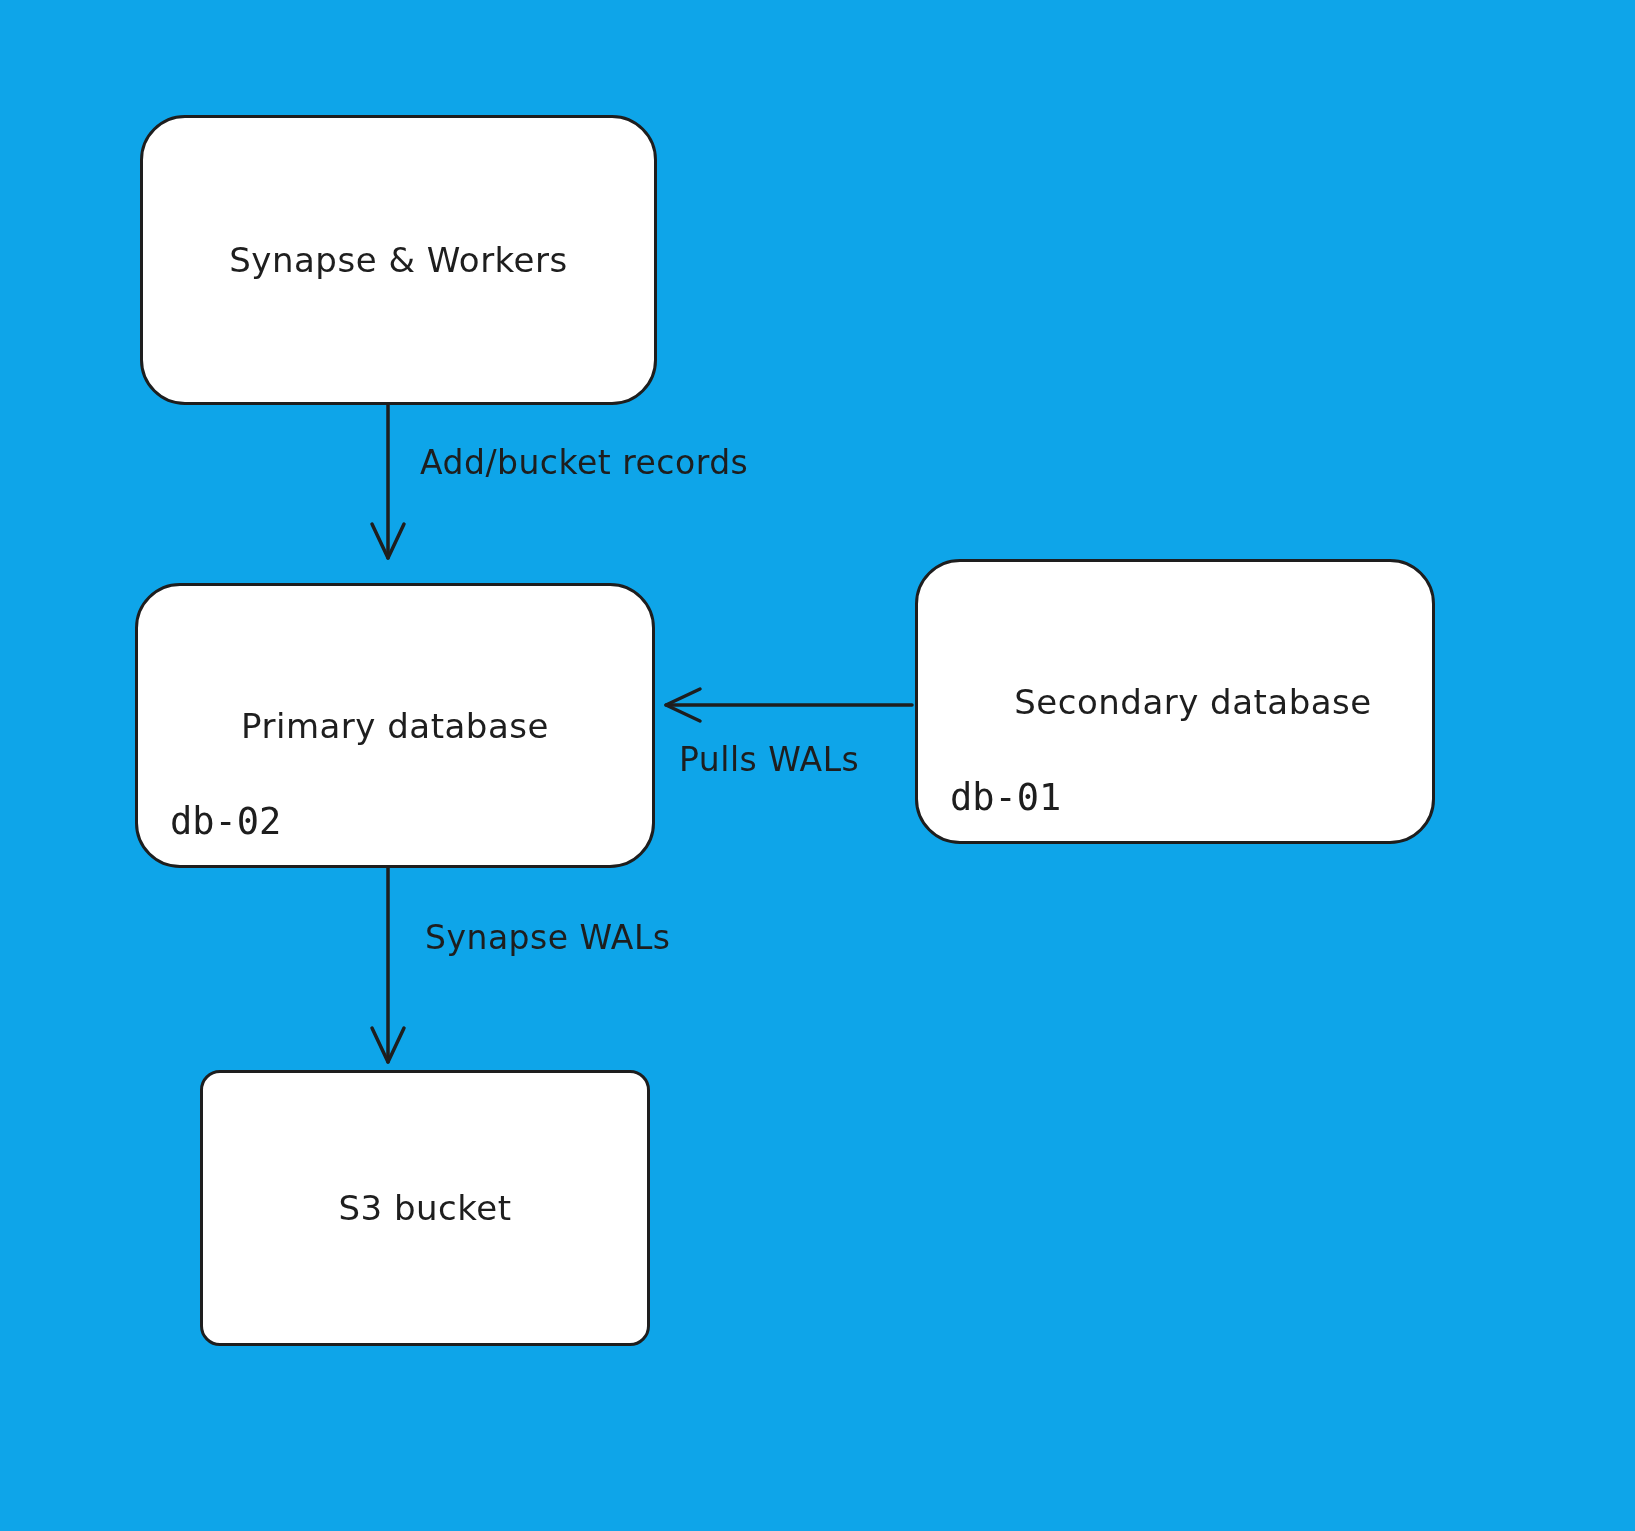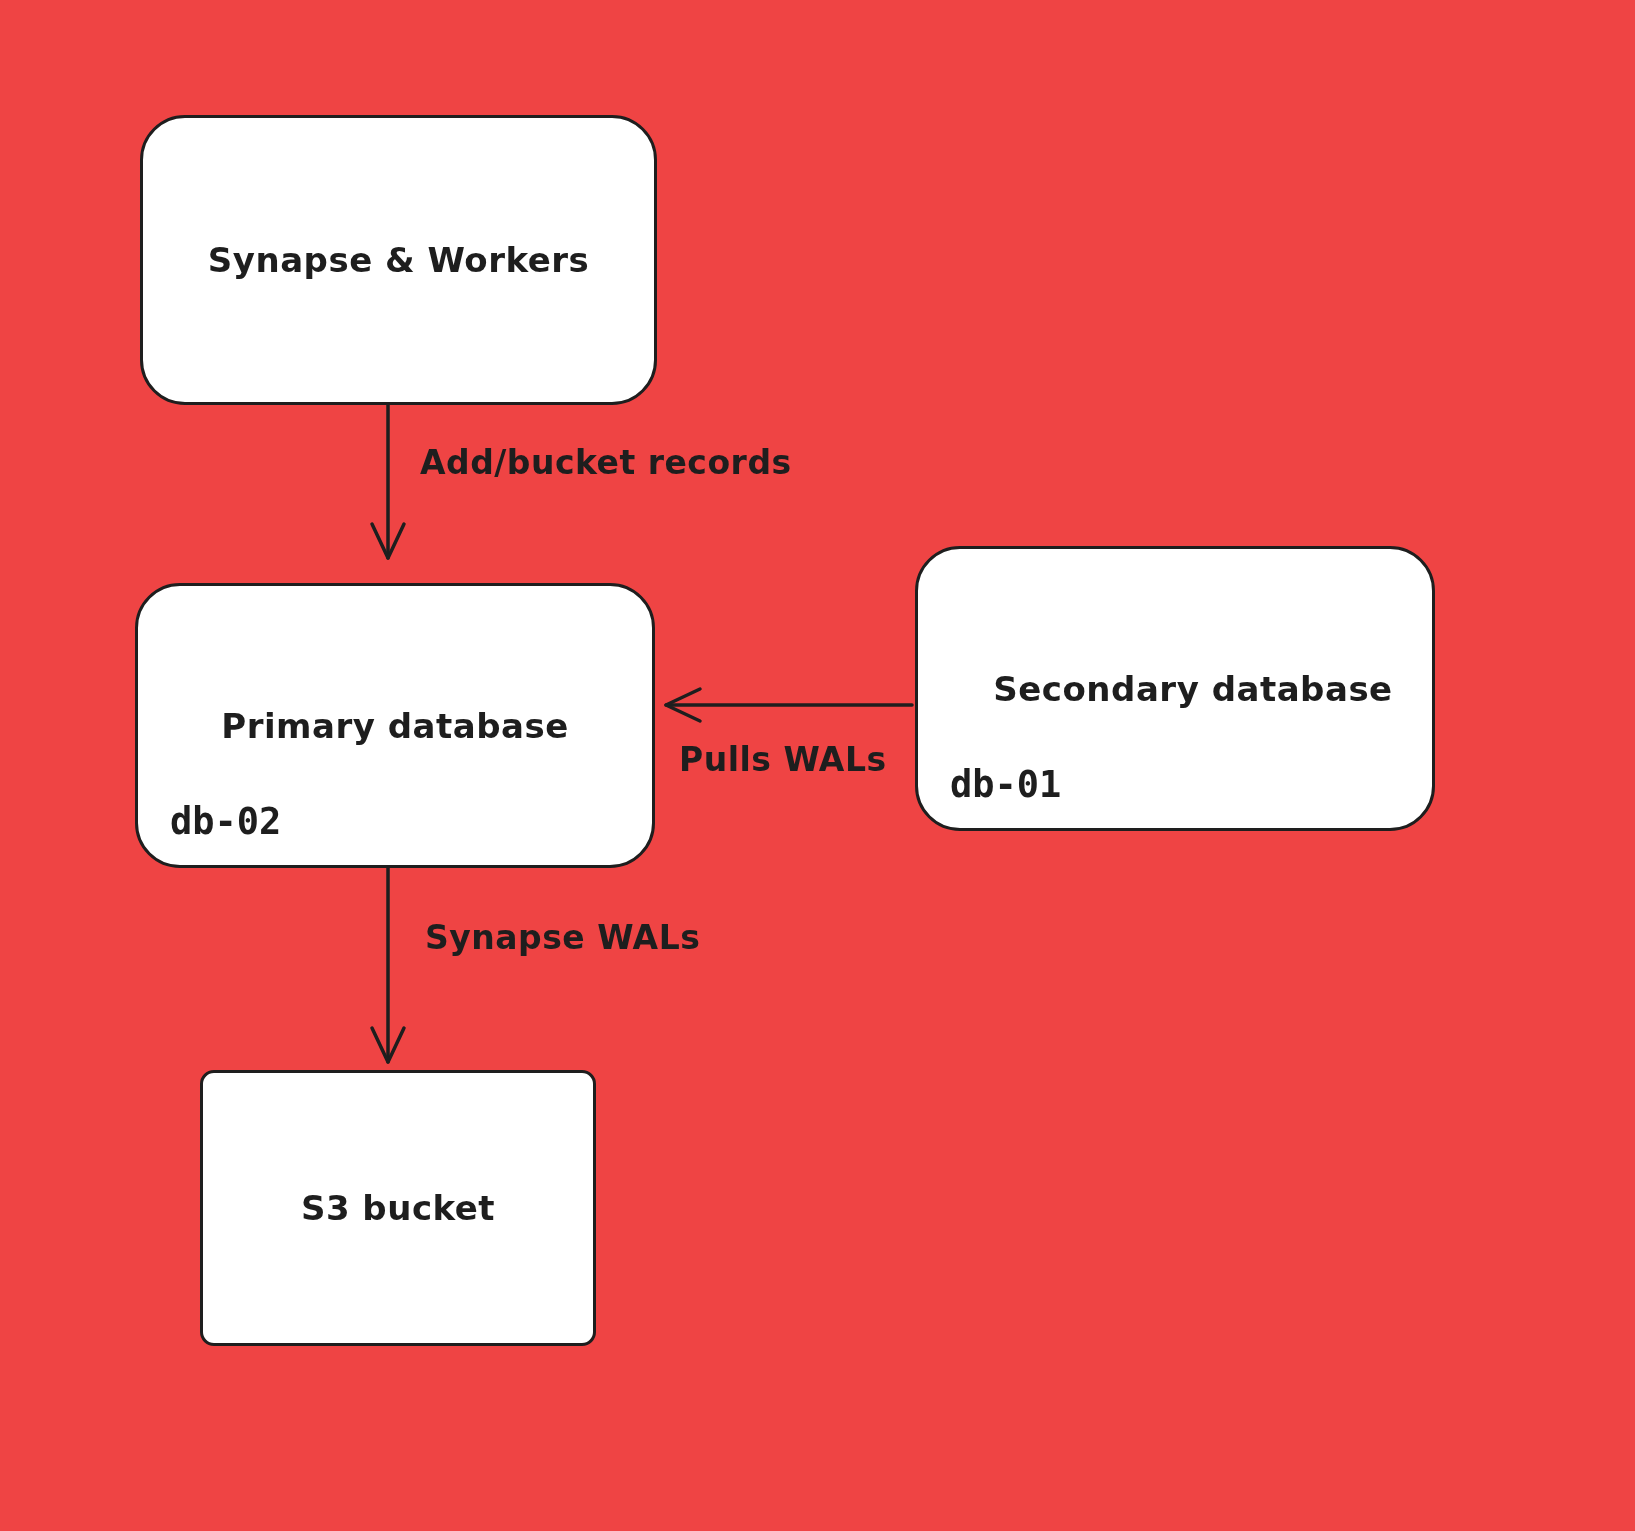--- a/index.html
+++ b/index.html
@@ -4,25 +4,24 @@
 <style>
   html, body {
     margin: 0;
     padding: 0;
     background: #ffffff;
   }
   .canvas {
     position: relative;
     width: 1635px;
     height: 1531px;
-    background: #ef4444;
+    background: #0ea5e9;
     font-family: "DejaVu Sans", sans-serif;
     color: #1e1e1e;
     overflow: hidden;
-    font-weight: bold;
   }
   .node {
     position: absolute;
     border: 3.5px solid #1e1e1e;
     border-radius: 45px;
     background: #ffffff;
     display: flex;
     align-items: center;
     justify-content: center;
     box-sizing: border-box;
@@ -58,22 +57,22 @@
     stroke: #1e1e1e;
     stroke-width: 3.5;
     fill: none;
     stroke-linecap: round;
     stroke-linejoin: round;
   }
 
   
   .node-synapse   { left: 140px; top: 115px;  width: 517px; height: 290px; }
   .node-primary   { left: 135px; top: 583px;  width: 520px; height: 285px; }
-  .node-secondary { left: 915px; top: 546px;  width: 520px; height: 285px; padding-left: 36px; }
-  .node-s3        { left: 200px; top: 1070px; width: 396px; height: 276px; border-radius: 14px; }
+  .node-secondary { left: 915px; top: 559px;  width: 520px; height: 285px; padding-left: 36px; }
+  .node-s3        { left: 200px; top: 1070px; width: 450px; height: 276px; border-radius: 20px; }
 
   
   .label-add-delete { left: 420px; top: 443px; }
   .label-pulls      { left: 679px; top: 740px; }
   .label-pushes     { left: 425px; top: 918px; }
 </style>
 </head>
 <body>
 
 <div class="canvas">

